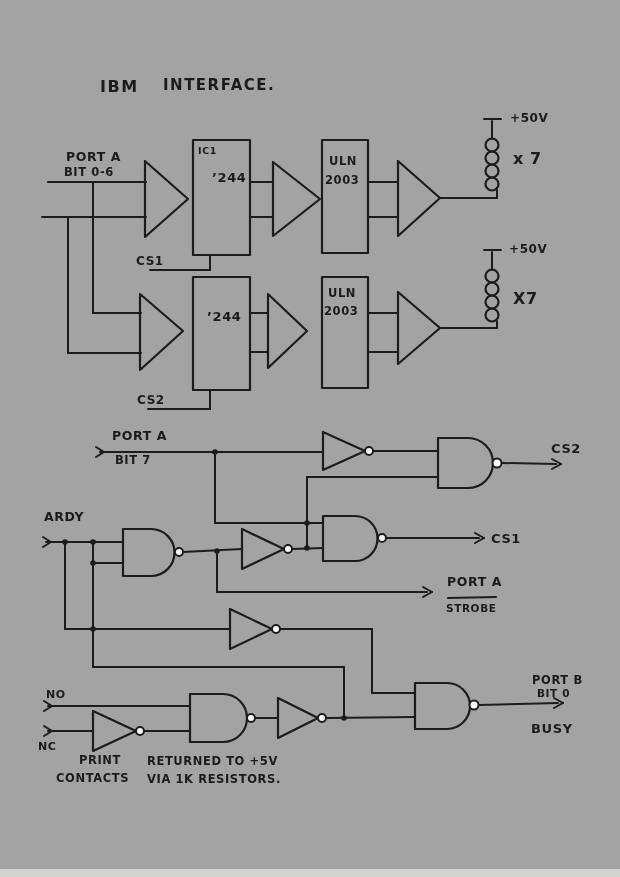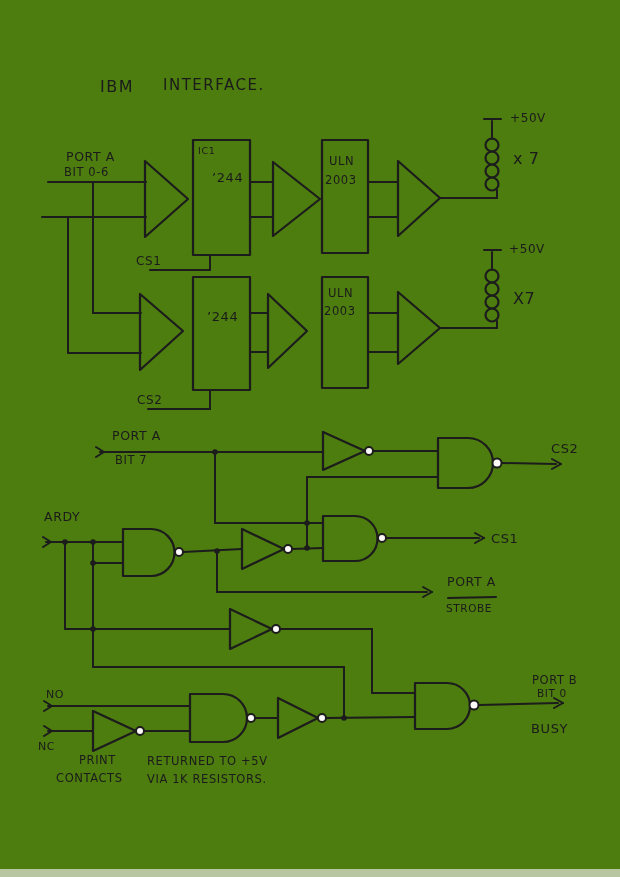--- a/index.html
+++ b/index.html
@@ -1,17 +1,17 @@
 <!DOCTYPE html>
 <html><head>
 <meta charset="utf-8">
 <style>
   html,body{margin:0;padding:0;background:#e8e7e4;}
-  .page{position:relative;width:620px;height:877px;background:#4d7c0f;overflow:hidden;
-        font-family:"DejaVu Sans",sans-serif;}
+  .page{position:relative;width:620px;height:877px;background:#a3a3a3;overflow:hidden;
+        font-family:"DejaVu Sans",sans-serif;font-weight:bold;}
   svg{display:block}
   .wire{stroke:#1c1c1c;stroke-width:2;fill:none;stroke-linecap:round;stroke-linejoin:round;}
   .shape{stroke:#1c1c1c;stroke-width:2.2;fill:none;stroke-linecap:round;stroke-linejoin:round;}
   .dot{fill:#1c1c1c;stroke:none;}
   .bub{stroke:#1c1c1c;stroke-width:2;fill:#fbfaf8;}
   .t{fill:#1b1b1b;letter-spacing:0.6px;font-family:"DejaVu Sans",sans-serif;}
   .t.big{letter-spacing:1.5px;}
 </style>
 </head>
 <body>

